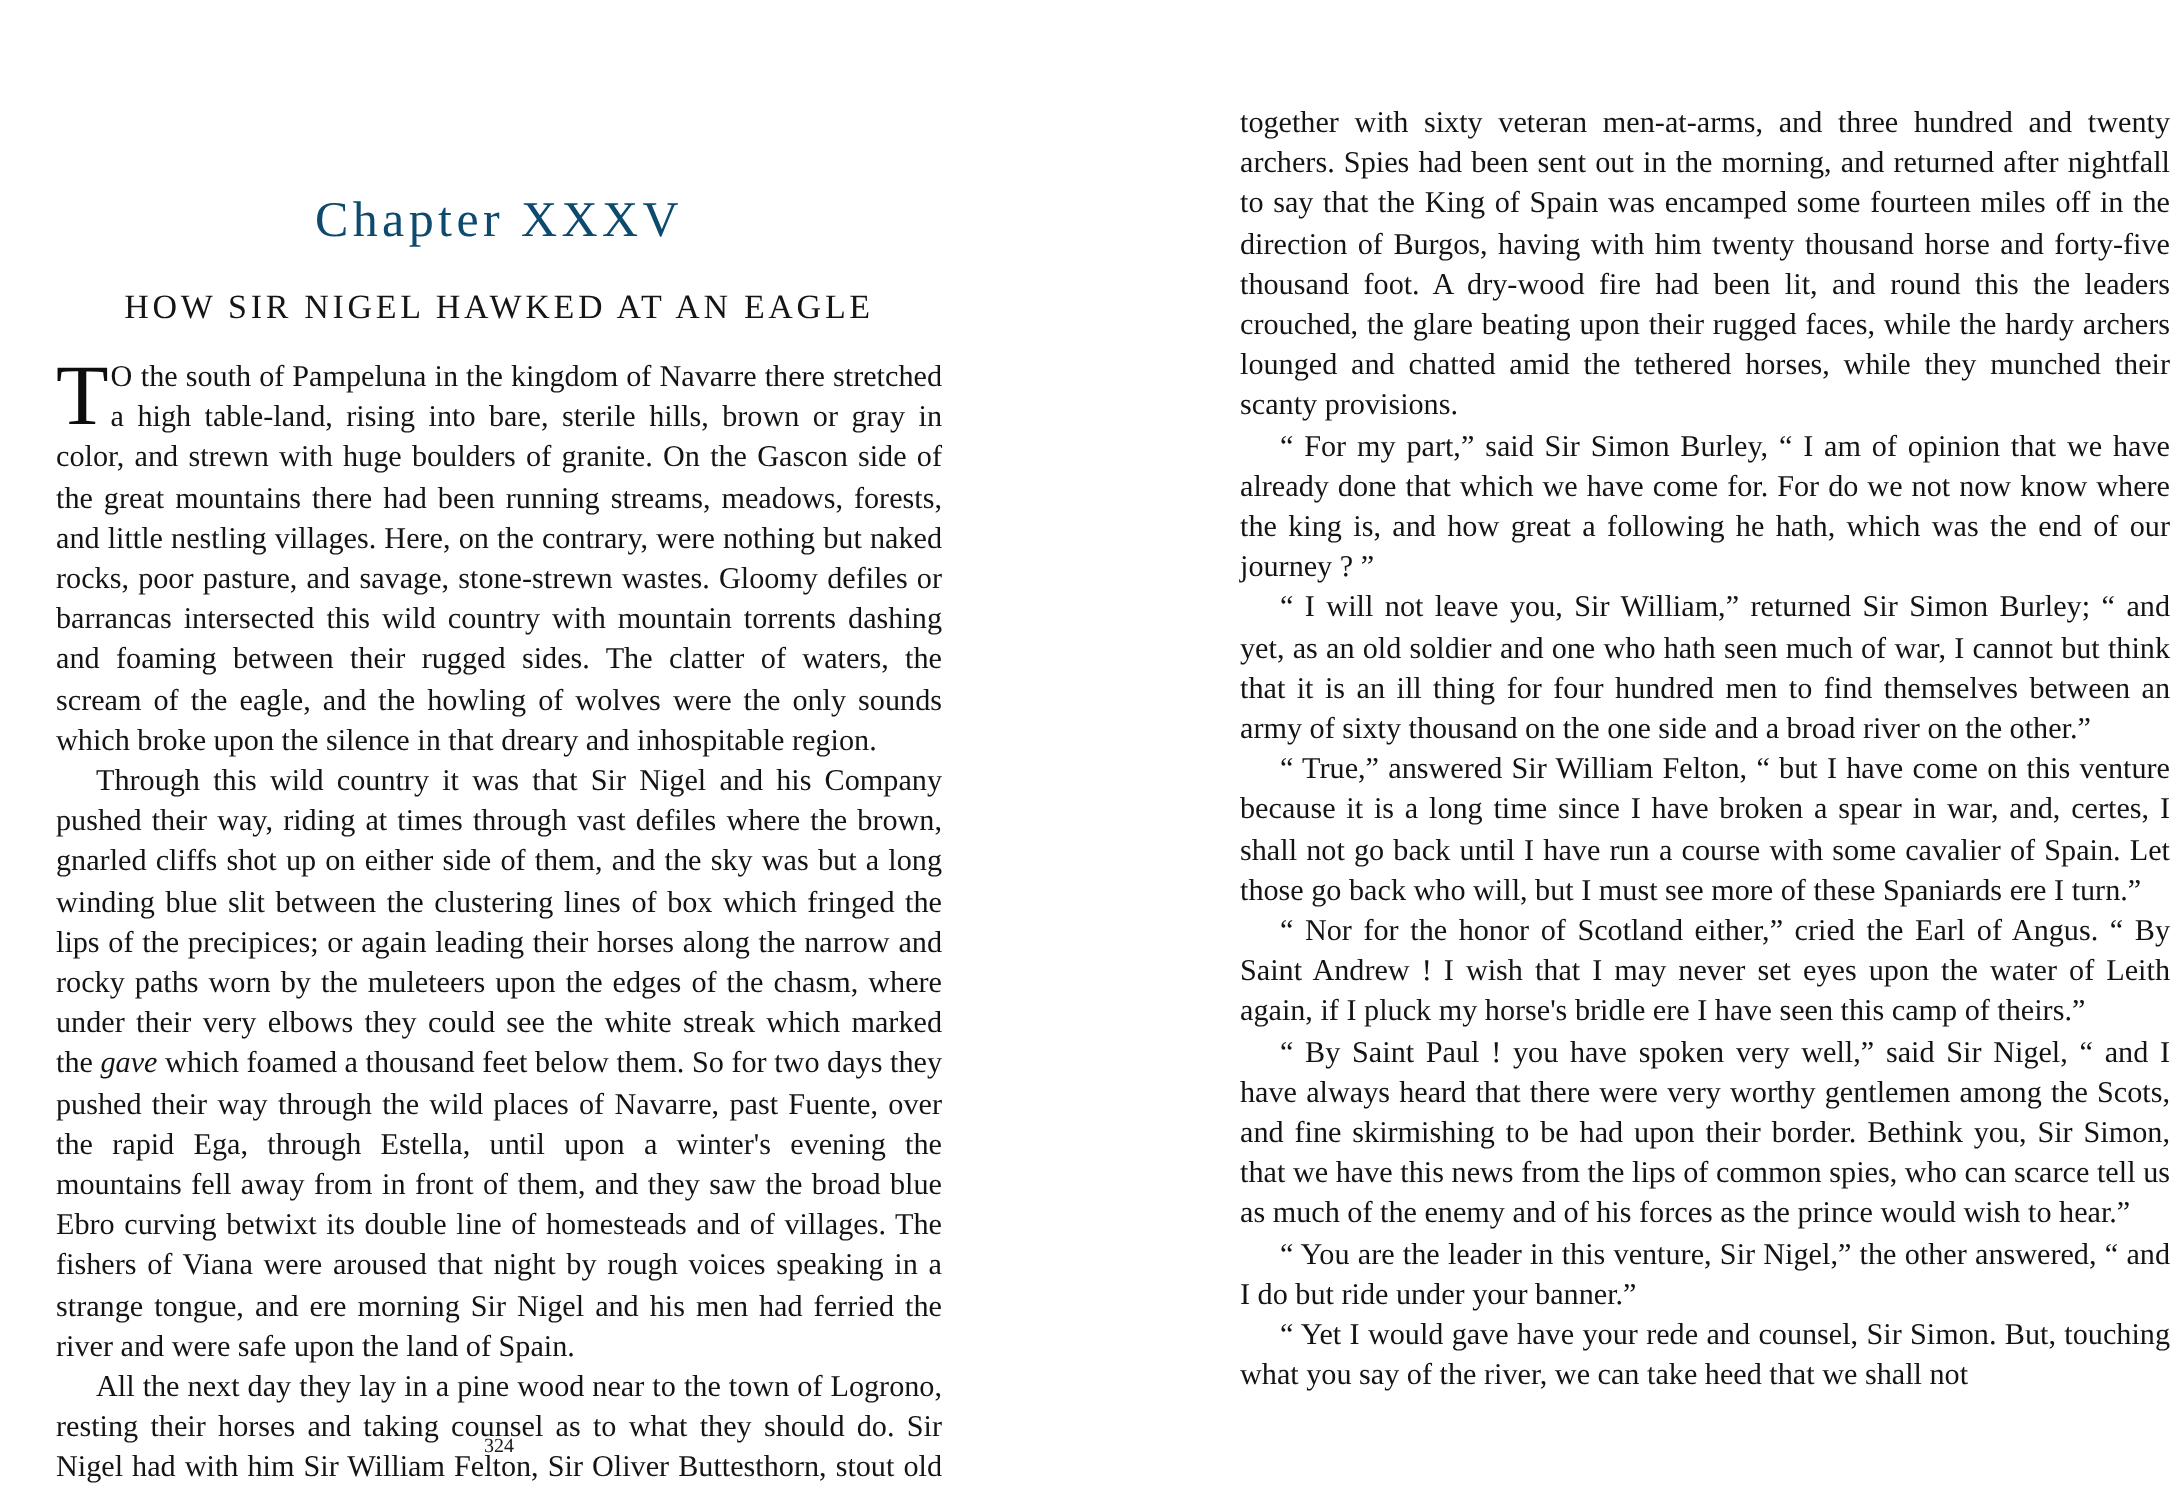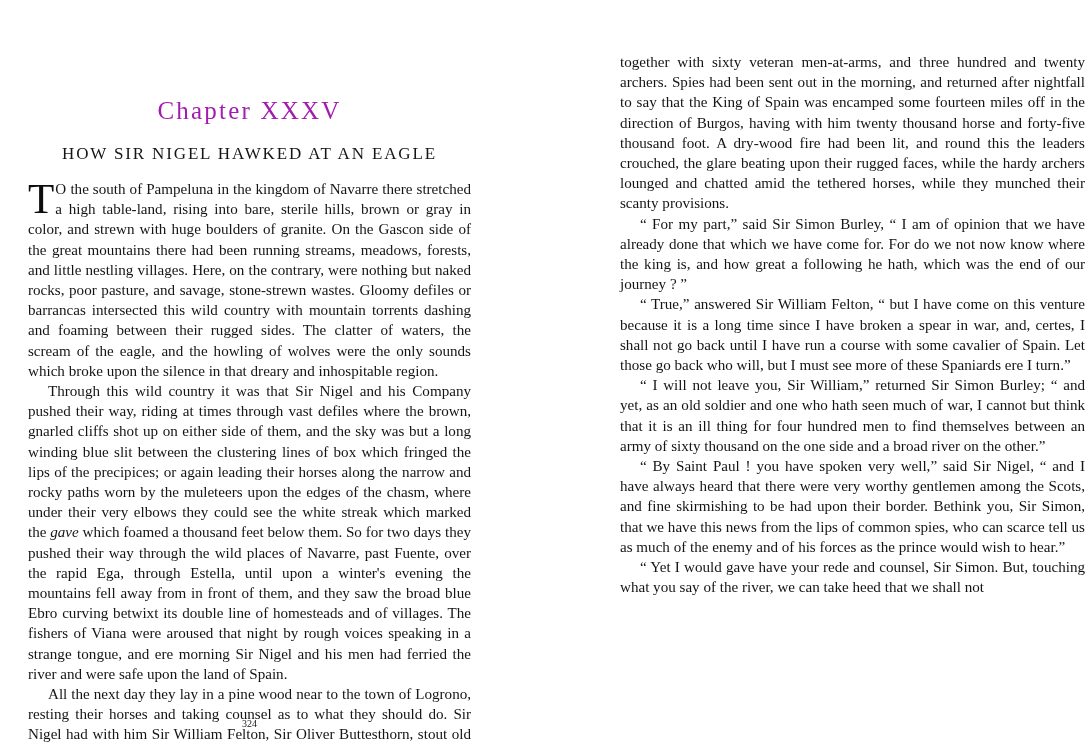--- a/index.html
+++ b/index.html
@@ -72,21 +72,21 @@
     font-size: 15px;
     letter-spacing: 0.3px;
     font-variant-numeric: oldstyle-nums;
   }
 
   
   .chapter-title {
     text-align: center;
     font-size: 25px;
     letter-spacing: 2.2px;
-    color: #a21caf;
+    color: #0c4a6e;
     margin: 0 0 0 0;
     font-weight: normal;
     line-height: 30px;
   }
   .chapter-sub {
     text-align: center;
     font-size: 17px;
     letter-spacing: 1.85px;
     color: #151515;
     margin: 20px 0 17px 0;
@@ -159,20 +159,22 @@
 
     <div class="folio-bottom">324</div>
   </div>
 
   <div class="page page-right">
 
 
     <div class="textblock">
       <p class="para noindent">together with sixty veteran men-at-arms, and three hundred and twenty archers. Spies had been sent out in the morning, and returned after nightfall to say that the King of Spain was encamped some fourteen miles off in the direction of Burgos, having with him twenty thousand horse and forty-five thousand foot. A dry-wood fire had been lit, and round this the leaders crouched, the glare beating upon their rugged faces, while the hardy archers lounged and chatted amid the tethered horses, while they munched their scanty provisions.</p>
       <p class="para">“ For my part,” said Sir Simon Burley, “ I am of opinion that we have already done that which we have come for. For do we not now know where the king is, and how great a following he hath, which was the end of our journey ? ”</p>
+      <p class="para">“ I will not leave you, Sir William,” returned Sir Simon Burley; “ and yet, as an old soldier and one who hath seen much of war, I cannot but think that it is an ill thing for four hundred men to find themselves between an army of sixty thousand on the one side and a broad river on the other.”</p>
       <p class="para">“ True,” answered Sir William Felton, “ but I have come on this venture because it is a long time since I have broken a spear in war, and, certes, I shall not go back until I have run a course with some cavalier of Spain. Let those go back who will, but I must see more of these Spaniards ere I turn.”</p>
-      <p class="para">“ I will not leave you, Sir William,” returned Sir Simon Burley; “ and yet, as an old soldier and one who hath seen much of war, I cannot but think that it is an ill thing for four hundred men to find themselves between an army of sixty thousand on the one side and a broad river on the other.”</p>
+      <p class="para">“ Nor for the honor of Scotland either,” cried the Earl of Angus. “ By Saint Andrew ! I wish that I may never set eyes upon the water of Leith again, if I pluck my horse's bridle ere I have seen this camp of theirs.”</p>
       <p class="para">“ By Saint Paul ! you have spoken very well,” said Sir Nigel, “ and I have always heard that there were very worthy gentlemen among the Scots, and fine skirmishing to be had upon their border. Bethink you, Sir Simon, that we have this news from the lips of common spies, who can scarce tell us as much of the enemy and of his forces as the prince would wish to hear.”</p>
+      <p class="para">“ You are the leader in this venture, Sir Nigel,” the other answered, “ and I do but ride under your banner.”</p>
       <p class="para">“ Yet I would gave have your rede and counsel, Sir Simon. But, touching what you say of the river, we can take heed that we shall not</p>
     </div>
   </div>
 
 </div>
 
 </body></html>

